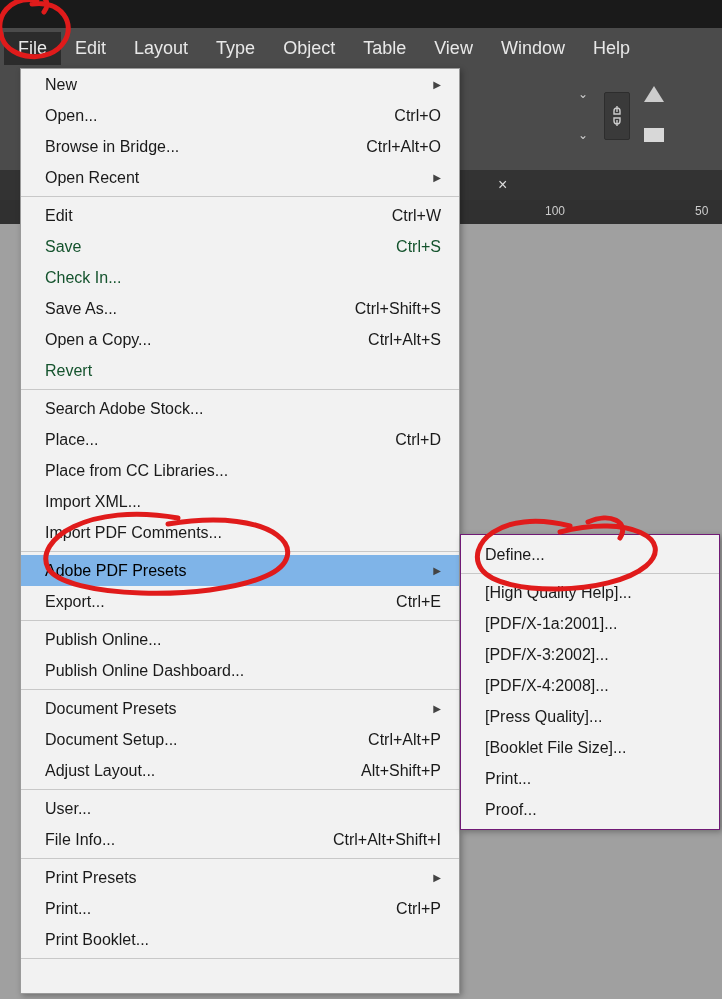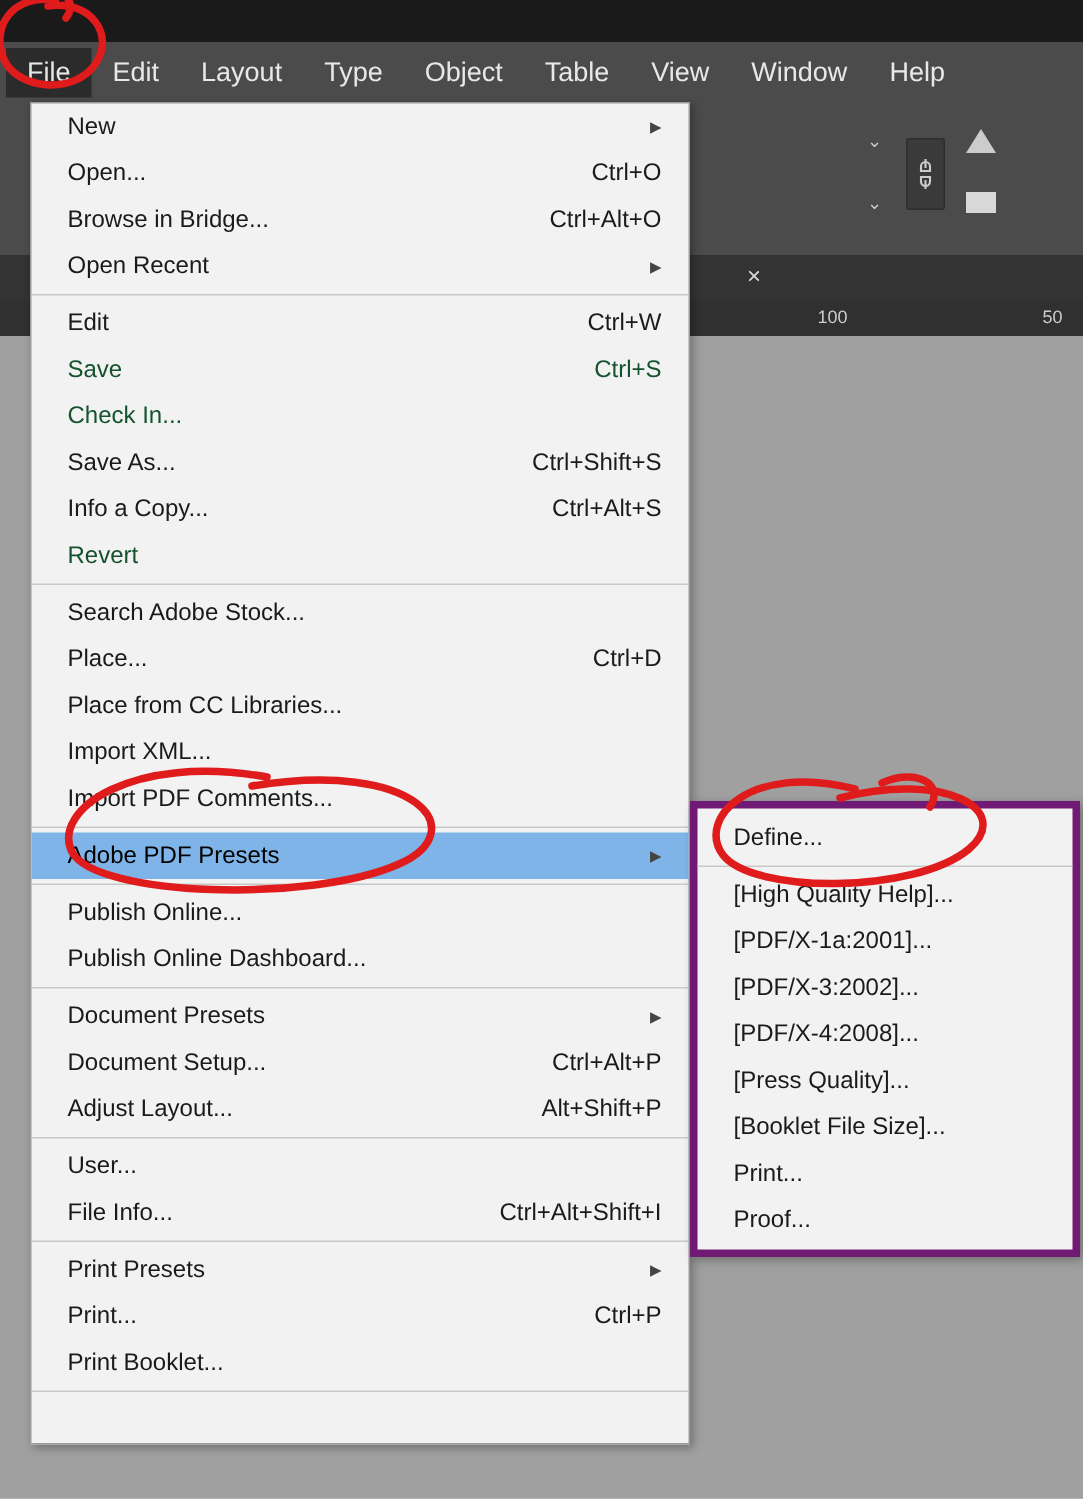--- a/index.html
+++ b/index.html
@@ -142,21 +142,21 @@
     margin: 3px 0;
   }
 
   
   .submenu {
     position: absolute;
     left: 460px;
     top: 534px;
     width: 260px;
     background: #f2f2f2;
-    border: 5px solid #701a75;
+    border: 1px solid #701a75;
     box-shadow: 2px 2px 6px rgba(0,0,0,.3);
     color: #1a1a1a;
     padding: 4px 0;
   }
   .submenu .row {
     padding: 4px 18px 4px 24px;
     font-size: 16px;
     height: 31px;
     display: flex;
     align-items: center;
@@ -250,21 +250,21 @@
     </div>
     <div class="row disabled">
       <span>Check In...</span>
       <span></span>
     </div>
     <div class="row">
       <span>Save As...</span>
       <span>Ctrl+Shift+S</span>
     </div>
     <div class="row">
-      <span>Info a Copy...</span>
+      <span>Open a Copy...</span>
       <span>Ctrl+Alt+S</span>
     </div>
     <div class="row disabled">
       <span>Revert</span>
       <span></span>
     </div>
     <hr>
     <div class="row">
       <span>Search Adobe Stock...</span>
       <span></span>
@@ -282,20 +282,24 @@
       <span></span>
     </div>
     <div class="row">
       <span>Import PDF Comments...</span>
       <span></span>
     </div>
     <hr>
     <div class="row highlight">
       <span>Adobe PDF Presets</span>
       <span class="arrow" style="font-size: 10px;">▶</span>
+    </div>
+    <div class="row">
+      <span>Export...</span>
+      <span>Ctrl+E</span>
     </div>
     <hr>
     <div class="row">
       <span>Publish Online...</span>
       <span></span>
     </div>
     <div class="row">
       <span>Publish Online Dashboard...</span>
       <span></span>
     </div>

